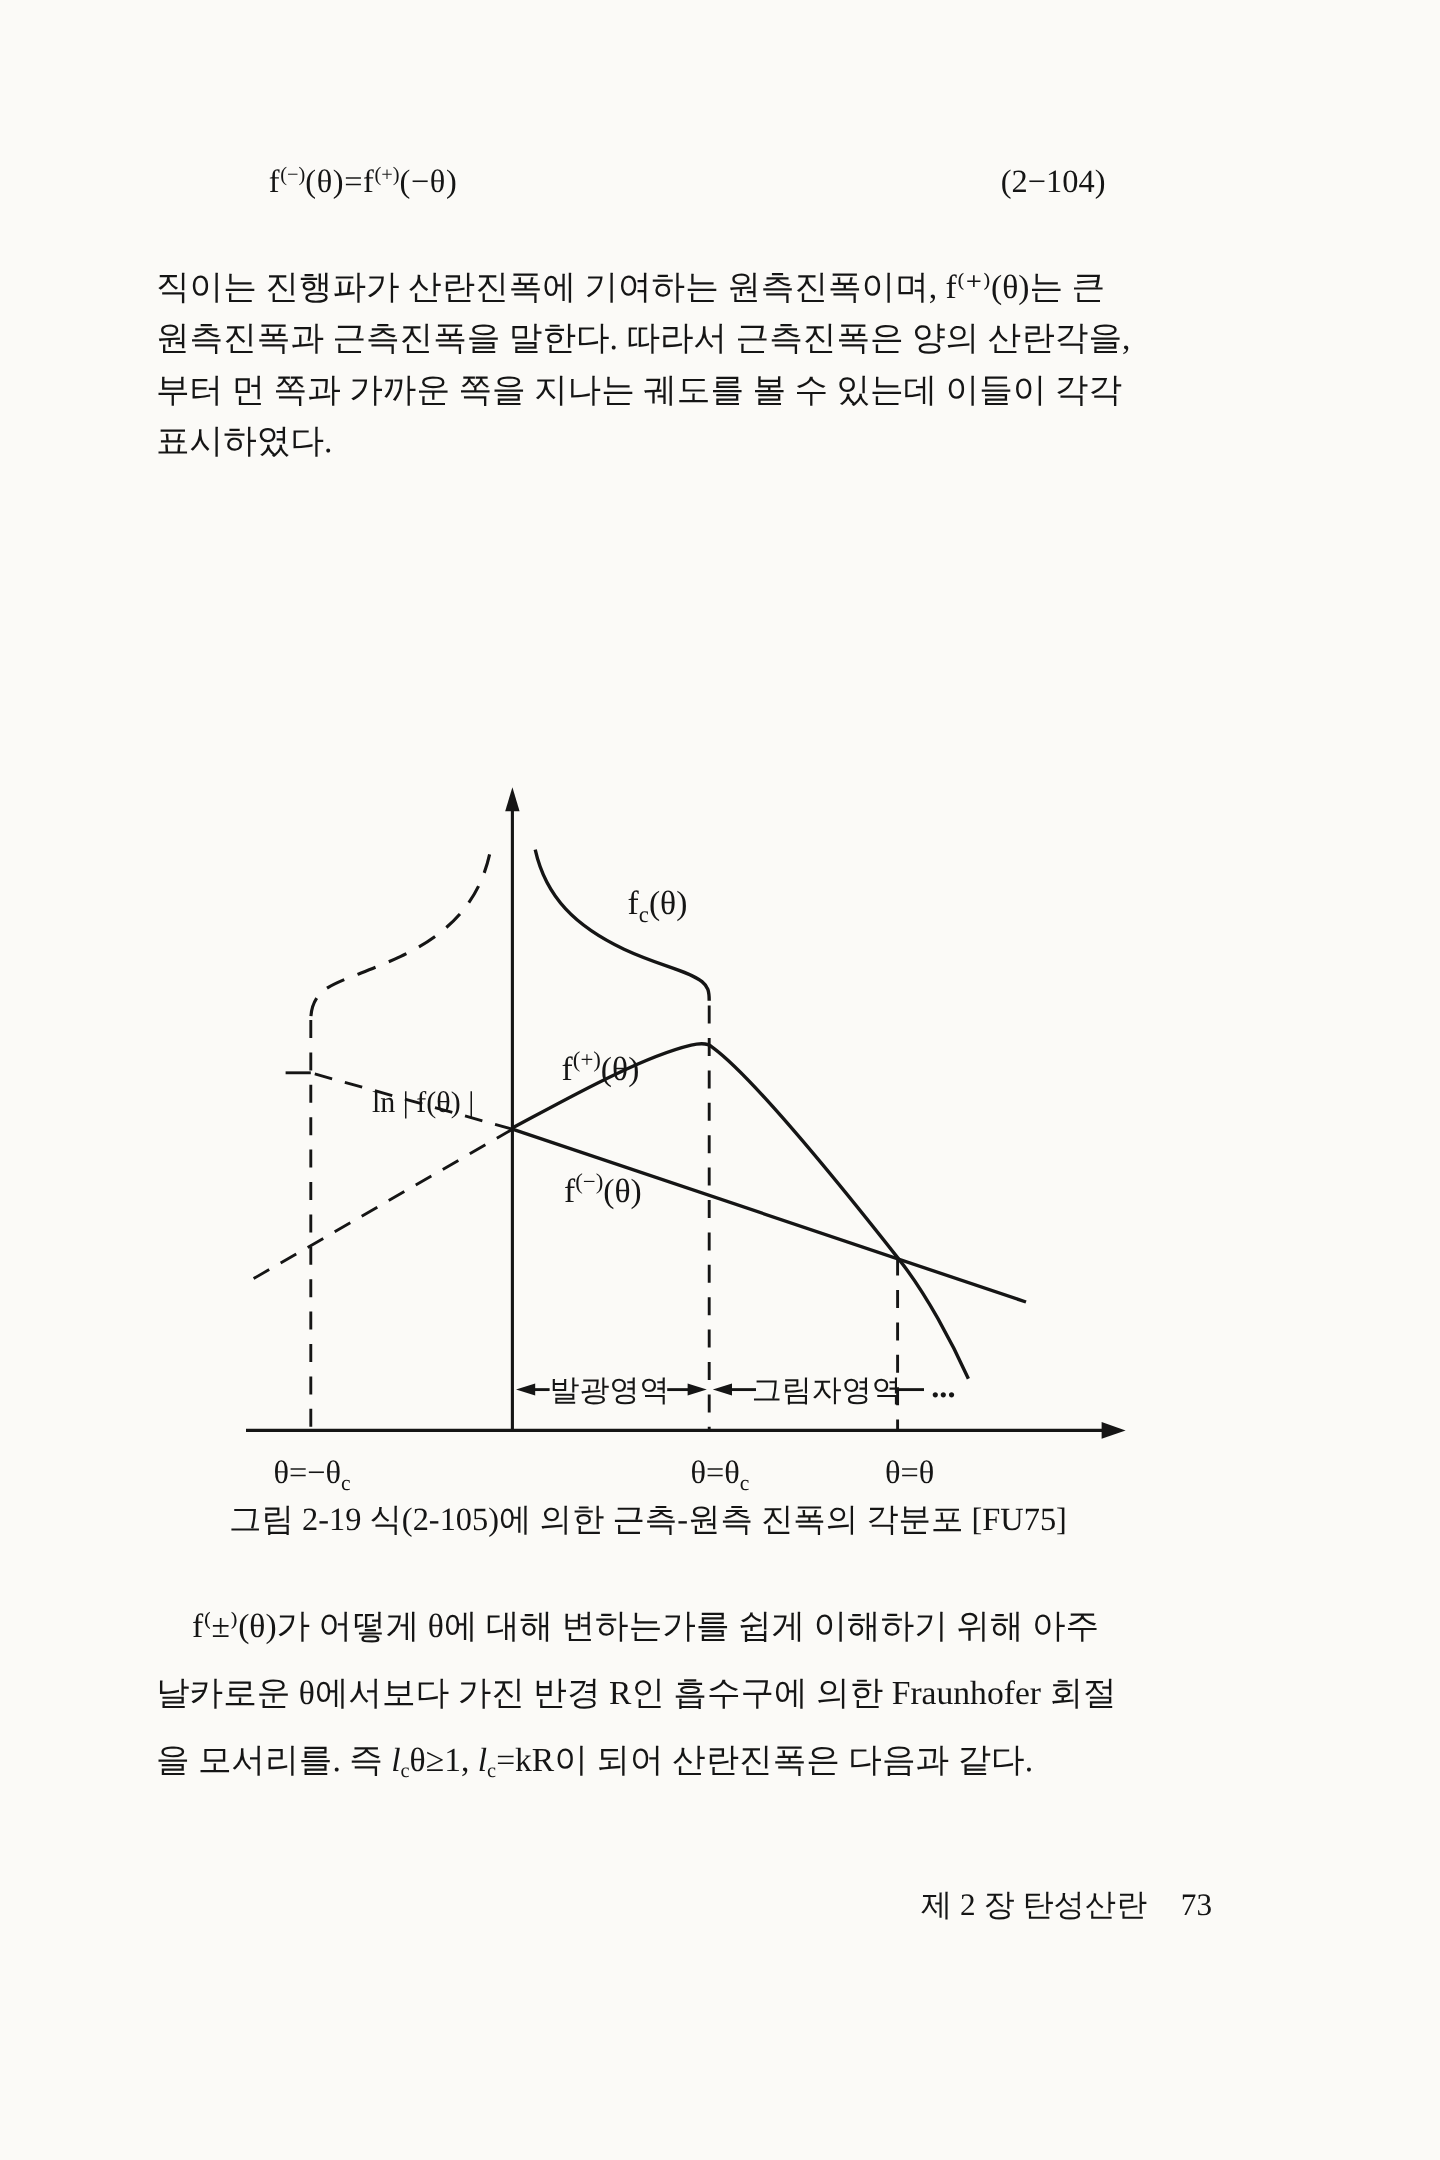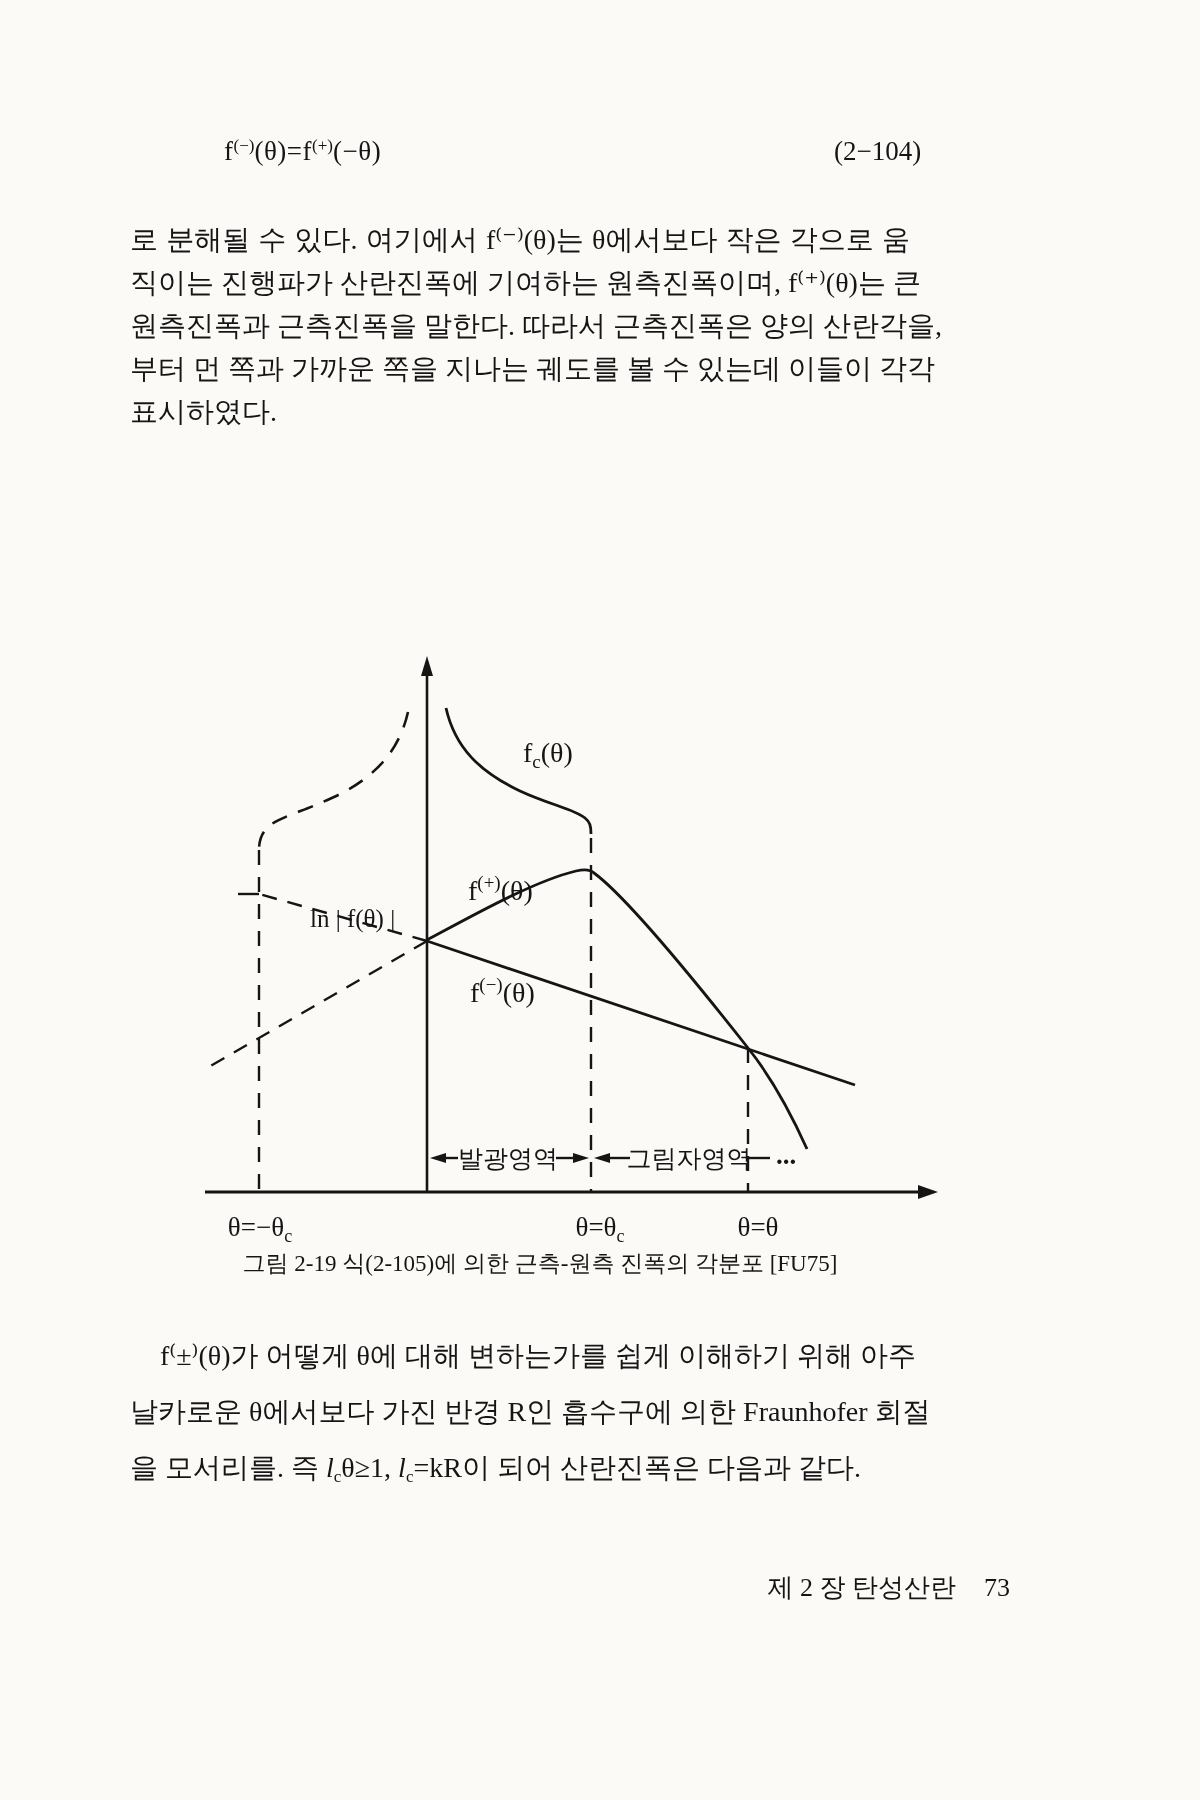--- a/index.html
+++ b/index.html
@@ -22,37 +22,36 @@
   .para .line{height:43px;line-height:43px;text-align:justify;text-align-last:justify;white-space:nowrap;}
   .para .line.last{text-align:right;text-align-last:left;}
   .p1{top:218px;}
   .p2{top:1328px;}
   .p2 .line{height:56px;line-height:56px;}
   .p2 .indent{padding-left:30px;}
   .p2 i{font-style:italic;font-family:"Liberation Serif",serif;}
   .p2 sub{font-size:17px;vertical-align:-5px;}
   
   .figure-svg{position:absolute;left:150px;top:650px;}
-  .caption{position:absolute;left:130px;top:1248px;width:820px;text-align:center;font-size:23px;white-space:nowrap;font-family:Liberation Serif, serif;}
+  .caption{position:absolute;left:130px;top:1248px;width:820px;text-align:center;font-size:27px;white-space:nowrap;font-family:Liberation Serif, serif;}
   .footer{position:absolute;top:1570px;left:0;width:1010px;text-align:right;font-size:26px;}
   .footer .pgnum{margin-left:28px;font-family:Liberation Serif, serif;}
   svg text{fill:#151515;font-family:"Liberation Serif","DejaVu Serif",serif;}
 </style>
 </head>
 <body>
 
 <div class="page">
 
   <div class="equation-row">
     <span class="eq-body"><span>f</span><sup>(−)</sup><span>(θ)</span><span>=</span><span>f</span><sup>(+)</sup><span>(−θ)</span></span>
     <span class="eq-number">(2−104)</span>
   </div>
 
   <div class="para p1">
-    <div class="line">로 분해될 수 있다. 여기에서 f⁽⁻⁾(θ)는 θ에서보다 작은 각으로 움</div>
     <div class="line">직이는 진행파가 산란진폭에 기여하는 원측진폭이며, f⁽⁺⁾(θ)는 큰</div>
     <div class="line">원측진폭과 근측진폭을 말한다. 따라서 근측진폭은 양의 산란각을,</div>
     <div class="line">부터 먼 쪽과 가까운 쪽을 지나는 궤도를 볼 수 있는데 이들이 각각</div>
     <div class="line last">표시하였다.</div>
   </div>
 
   <svg class="figure-svg" width="810" height="600" viewBox="0 0 810 600">
 
     <line x1="277" y1="22" x2="277" y2="542" stroke="#151515" stroke-width="2.6"></line>
     <polygon points="277,6 271,26 283,26" fill="#151515"></polygon>

